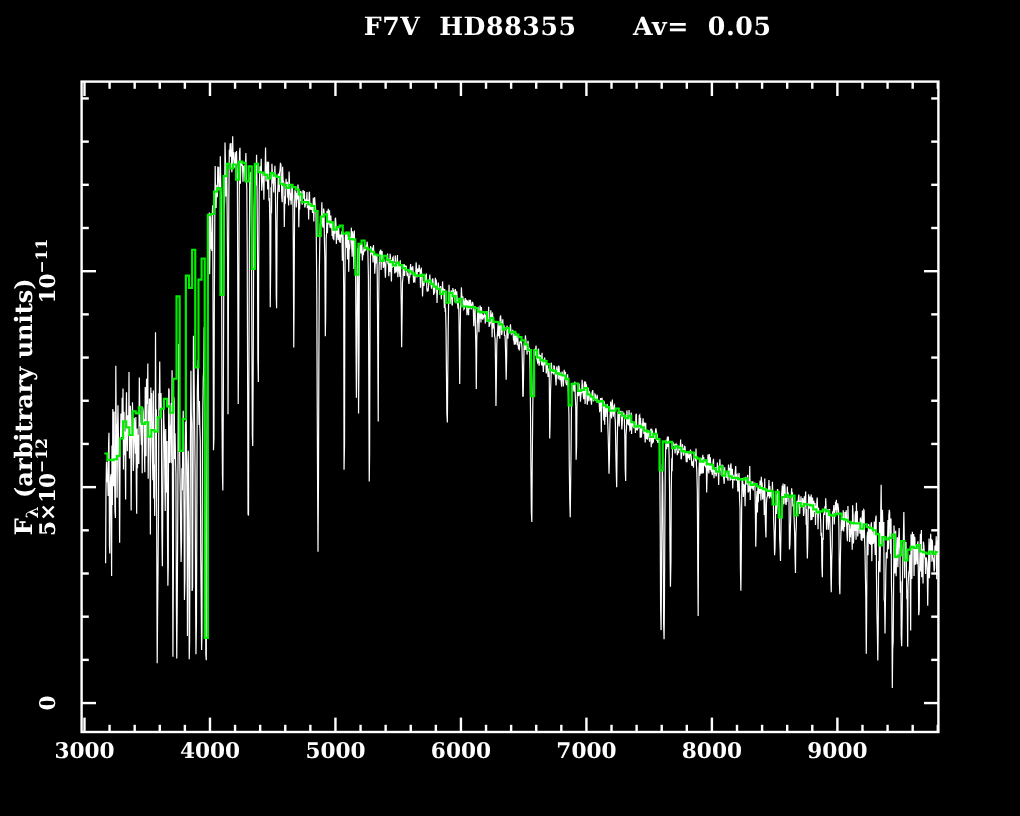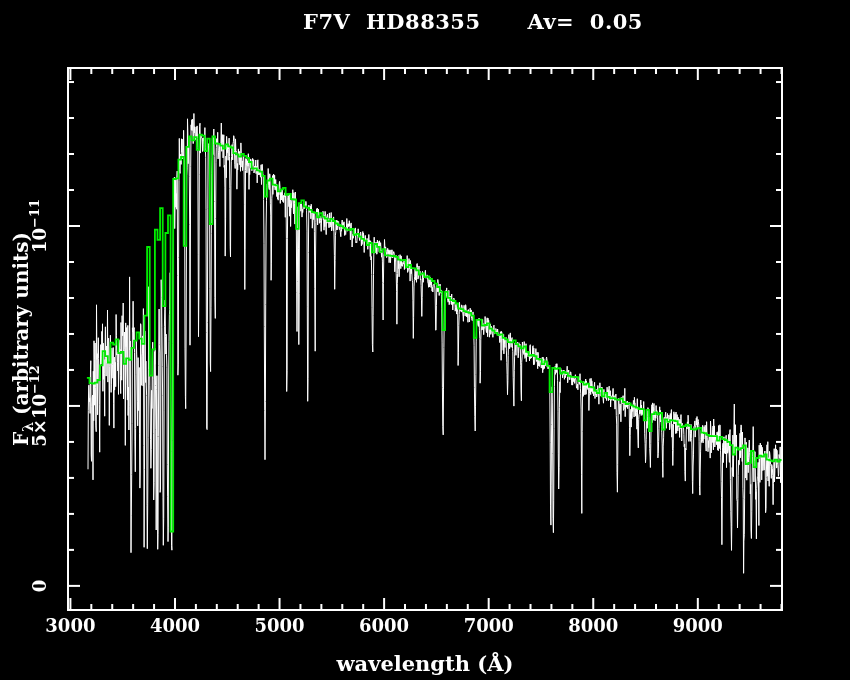--- a/index.html
+++ b/index.html
@@ -140,16 +140,15 @@
       </g>
     <g id="yticklabels">
         <text transform="translate(46 585.9) rotate(-90)" text-anchor="middle" font-size="18"><tspan>0</tspan></text>
         <text transform="translate(46 405.9) rotate(-90)" text-anchor="middle" font-size="18"><tspan>5×10</tspan><tspan dy="-7" font-size="13">−12</tspan></text>
         <text transform="translate(46 226.0) rotate(-90)" text-anchor="middle" font-size="18"><tspan>10</tspan><tspan dy="-7" font-size="13">−11</tspan></text>
       </g>
     <path id="obs" fill="none" d="M88.0 469.3L88.3 410.3L88.7 385.4L89.0 384.8L89.4 401.8L89.8 398.3L90.1 413.4L90.5 369.8L90.8 360.7L91.2 454.6L91.5 461.3L91.9 406.6L92.2 397.5L92.6 395.1L93.0 479.9L93.3 371.2L93.7 420.8L94.0 340.8L94.4 359.7L94.7 405.2L95.1 343.0L95.4 387.7L95.8 425.9L96.2 431.7L96.5 304.8L96.9 359.5L97.2 353.6L97.6 414.8L97.9 359.2L98.3 337.7L98.6 358.5L99.0 381.7L99.3 404.7L99.7 452.2L100.1 378.4L100.4 364.4L100.8 344.6L101.1 364.1L101.5 356.7L101.8 331.4L102.2 357.2L102.5 323.8L102.9 391.3L103.3 343.2L103.6 379.3L104.0 359.6L104.3 373.6L104.7 416.2L105.0 352.9L105.4 326.8L105.7 358.4L106.1 376.1L106.5 346.1L106.8 362.9L107.2 356.6L107.5 310.0L107.9 382.1L108.2 340.9L108.6 338.2L108.9 350.1L109.3 425.4L109.7 366.7L110.0 361.8L110.4 335.2L110.7 352.8L111.1 392.4L111.4 384.2L111.8 348.1L112.1 350.5L112.5 364.6L112.9 378.2L113.2 347.5L113.6 403.8L113.9 428.1L114.3 357.1L114.6 390.1L115.0 366.9L115.3 362.3L115.7 386.7L116.1 314.5L116.4 335.6L116.8 355.1L117.1 352.6L117.5 362.5L117.8 370.9L118.2 351.9L118.5 394.4L118.9 339.7L119.3 342.9L119.6 351.9L120.0 349.4L120.3 375.5L120.7 393.6L121.0 322.5L121.4 356.8L121.7 380.2L122.1 315.7L122.5 335.6L122.8 335.9L123.2 303.0L123.5 398.9L123.9 360.4L124.2 349.7L124.6 332.0L124.9 339.2L125.3 445.4L125.7 322.9L126.0 346.7L126.4 327.6L126.7 358.7L127.1 385.5L127.4 400.1L127.8 325.4L128.1 415.5L128.5 387.1L128.9 430.0L129.2 406.8L129.6 276.9L129.9 350.1L130.3 341.0L130.6 443.0L131.0 552.7L131.3 515.2L131.7 474.6L132.1 423.5L132.4 327.8L132.8 332.1L133.1 301.2L133.5 341.7L133.8 329.7L134.2 327.6L134.5 352.7L134.9 441.1L135.3 471.8L135.6 428.6L136.0 374.8L136.3 340.1L136.7 354.2L137.0 360.2L137.4 401.4L137.7 425.9L138.1 357.6L138.5 410.5L138.8 375.9L139.2 367.5L139.5 433.9L139.9 488.1L140.2 472.0L140.6 323.7L140.9 325.3L141.3 385.3L141.7 385.1L142.0 356.2L142.4 353.3L142.7 335.9L143.1 386.1L143.4 308.6L143.8 445.5L144.1 547.3L144.5 469.4L144.9 330.9L145.2 334.5L145.6 382.5L145.9 361.1L146.3 385.0L146.6 395.5L147.0 505.2L147.3 548.7L147.7 503.9L148.1 437.7L148.4 369.7L148.8 286.7L149.1 375.8L149.5 342.4L149.8 385.1L150.2 408.0L150.5 439.8L150.9 468.3L151.3 449.4L151.6 390.3L152.0 408.5L152.3 360.9L152.7 342.2L153.0 379.7L153.4 433.7L153.7 500.0L154.1 482.5L154.5 351.7L154.8 364.4L155.2 348.3L155.5 385.5L155.9 429.5L156.2 530.0L156.6 389.5L156.9 375.7L157.3 436.7L157.7 549.3L158.0 534.4L158.4 436.6L158.7 365.3L159.1 309.0L159.4 344.6L159.8 353.1L160.1 492.4L160.5 489.1L160.9 382.0L161.2 279.7L161.6 297.4L161.9 327.7L162.3 366.5L162.6 395.2L163.0 497.9L163.3 545.3L163.7 518.2L164.1 410.1L164.4 326.8L164.8 309.6L165.1 300.0L165.5 336.6L165.8 354.1L166.2 334.2L166.5 354.5L166.9 367.3L167.3 464.4L167.6 496.2L168.0 541.6L168.3 527.1L168.7 376.0L169.0 341.2L169.4 314.8L169.7 309.7L170.1 272.7L170.5 336.9L170.8 399.9L171.2 451.7L171.5 545.3L171.9 550.2L172.2 440.5L172.6 343.2L172.9 273.0L173.3 234.3L173.7 198.7L174.0 190.8L174.4 177.1L174.7 228.6L175.1 201.7L175.4 180.2L175.8 207.2L176.1 193.5L176.5 209.2L176.9 178.0L177.2 171.1L177.6 275.3L177.9 375.2L178.3 364.9L178.6 257.7L179.0 180.3L179.3 138.4L179.7 169.8L180.1 173.4L180.4 157.2L180.8 154.1L181.1 164.4L181.5 138.8L181.8 152.1L182.2 139.2L182.5 158.8L182.9 154.5L183.3 156.1L183.6 130.3L184.0 156.4L184.3 162.1L184.7 221.0L185.0 348.1L185.4 396.6L185.7 408.7L186.1 334.0L186.5 229.2L186.8 175.6L187.2 167.9L187.5 118.8L187.9 135.7L188.2 163.7L188.6 147.3L188.9 136.8L189.3 176.8L189.7 224.6L190.0 345.2L190.4 242.0L190.7 166.8L191.1 124.8L191.4 129.9L191.8 119.7L192.1 130.7L192.5 119.2L192.9 130.6L193.2 143.6L193.6 136.1L193.9 113.5L194.3 132.9L194.6 126.7L195.0 135.5L195.3 139.6L195.7 138.6L196.1 126.9L196.4 141.7L196.8 132.0L197.1 125.9L197.5 138.6L197.8 147.8L198.2 254.2L198.5 336.7L198.9 289.1L199.3 174.2L199.6 126.3L200.0 123.2L200.3 153.1L200.7 137.2L201.0 137.4L201.4 134.7L201.7 137.8L202.1 138.0L202.5 151.5L202.8 138.3L203.2 140.6L203.5 137.8L203.9 144.8L204.2 150.9L204.6 137.5L204.9 127.6L205.3 147.9L205.7 157.7L206.0 209.7L206.4 332.5L206.7 428.5L207.1 429.6L207.4 322.7L207.8 208.9L208.1 152.3L208.5 145.5L208.9 143.5L209.2 153.3L209.6 198.5L209.9 288.4L210.3 363.1L210.6 371.6L211.0 307.2L211.3 233.2L211.7 173.9L212.1 157.2L212.4 138.4L212.8 150.0L213.1 154.6L213.5 144.7L213.8 129.0L214.2 156.5L214.5 201.4L214.9 297.5L215.3 318.4L215.6 218.4L216.0 162.2L216.3 147.5L216.7 138.6L217.0 143.9L217.4 143.6L217.7 132.3L218.1 158.9L218.5 152.7L218.8 150.5L219.2 145.0L219.5 143.7L219.9 166.5L220.2 145.3L220.6 145.2L220.9 144.6L221.3 123.0L221.7 151.3L222.0 144.2L222.4 142.6L222.7 134.6L223.1 157.9L223.4 144.2L223.8 134.8L224.1 167.3L224.5 165.1L224.9 187.9L225.2 256.1L225.6 218.1L225.9 156.1L226.3 177.8L226.6 136.4L227.0 145.5L227.3 152.8L227.7 144.6L228.1 160.3L228.4 149.5L228.8 146.0L229.1 138.1L229.5 156.4L229.8 188.4L230.2 246.2L230.5 256.9L230.9 185.9L231.3 161.8L231.6 156.6L232.0 144.7L232.3 153.7L232.7 159.9L233.0 143.7L233.4 141.6L233.7 135.7L234.1 137.4L234.5 150.4L234.8 164.4L235.2 168.5L235.5 138.9L235.9 150.6L236.2 151.0L236.6 152.3L236.9 189.2L237.3 163.5L237.7 169.9L238.0 162.5L238.4 148.9L238.7 157.2L239.1 153.7L239.4 151.4L239.8 164.8L240.1 157.4L240.5 171.3L240.9 142.9L241.2 152.1L241.6 159.0L241.9 167.1L242.3 160.9L242.6 170.6L243.0 162.7L243.3 153.3L243.7 156.3L244.1 170.2L244.4 204.1L244.8 289.5L245.1 249.1L245.5 170.4L245.8 158.3L246.2 165.2L246.5 159.4L246.9 172.8L247.3 164.7L247.6 160.8L248.0 166.2L248.3 153.7L248.7 161.8L249.0 189.4L249.4 168.6L249.7 174.6L250.1 158.9L250.5 167.6L250.8 159.3L251.2 166.8L251.5 162.3L251.9 170.7L252.2 162.4L252.6 158.4L252.9 165.5L253.3 159.8L253.7 159.7L254.0 173.0L254.4 170.9L254.7 166.1L255.1 169.9L255.4 168.7L255.8 160.0L256.1 173.6L256.5 166.5L256.9 168.3L257.2 182.9L257.6 160.9L257.9 159.8L258.3 173.9L258.6 174.8L259.0 169.1L259.3 172.8L259.7 174.8L260.1 172.3L260.4 177.0L260.8 177.2L261.1 164.8L261.5 184.5L261.8 171.3L262.2 164.3L262.5 169.0L262.9 173.7L263.3 176.4L263.6 199.6L264.0 243.2L264.3 326.7L264.7 410.6L265.0 459.7L265.4 401.6L265.7 304.7L266.1 227.0L266.5 200.3L266.8 187.2L267.2 183.9L267.5 187.2L267.9 183.1L268.2 168.5L268.6 185.8L268.9 188.1L269.3 189.6L269.7 173.8L270.0 176.3L270.4 203.8L270.7 215.1L271.1 280.3L271.4 263.1L271.8 198.8L272.1 195.0L272.5 175.6L272.9 194.4L273.2 183.1L273.6 174.0L273.9 178.7L274.3 187.1L274.6 175.2L275.0 189.7L275.3 188.6L275.7 179.5L276.1 190.3L276.4 184.4L276.8 196.6L277.1 184.8L277.5 198.9L277.8 192.6L278.2 200.2L278.5 190.8L278.9 194.7L279.3 182.9L279.6 181.4L280.0 187.4L280.3 203.4L280.7 188.9L281.0 197.6L281.4 192.4L281.7 200.0L282.1 189.1L282.5 195.6L282.8 201.5L283.2 195.4L283.5 202.5L283.9 195.5L284.2 197.1L284.6 196.7L284.9 192.8L285.3 217.3L285.7 193.1L286.0 198.8L286.4 238.7L286.7 391.5L287.1 370.3L287.4 238.3L287.8 197.8L288.1 193.4L288.5 195.4L288.9 206.7L289.2 193.1L289.6 216.2L289.9 199.7L290.3 197.4L290.6 226.5L291.0 203.9L291.3 207.8L291.7 200.6L292.1 198.8L292.4 199.8L292.8 189.7L293.1 204.9L293.5 213.9L293.8 192.8L294.2 195.1L294.5 203.5L294.9 224.1L295.3 192.0L295.6 212.6L296.0 200.6L296.3 221.4L296.7 292.3L297.0 331.5L297.4 281.3L297.7 230.3L298.1 206.7L298.5 248.1L298.8 344.6L299.2 293.6L299.5 216.9L299.9 205.9L300.2 204.5L300.6 203.9L300.9 211.2L301.3 204.3L301.6 202.9L302.0 217.1L302.4 209.3L302.7 212.6L303.1 208.7L303.4 205.8L303.8 207.2L304.1 208.8L304.5 208.0L304.8 204.5L305.2 207.0L305.6 206.0L305.9 201.4L306.3 205.1L306.6 210.6L307.0 231.1L307.3 306.9L307.7 401.3L308.0 378.5L308.4 252.5L308.8 205.2L309.1 206.3L309.5 211.4L309.8 209.5L310.2 212.8L310.5 206.3L310.9 218.8L311.2 204.2L311.6 212.2L312.0 212.0L312.3 228.2L312.7 220.1L313.0 212.1L313.4 213.9L313.7 219.6L314.1 212.2L314.4 231.7L314.8 288.7L315.2 351.2L315.5 261.1L315.9 222.5L316.2 215.4L316.6 208.9L316.9 211.7L317.3 208.0L317.6 225.0L318.0 211.1L318.4 209.1L318.7 214.6L319.1 214.1L319.4 223.3L319.8 218.0L320.1 216.4L320.5 220.5L320.8 223.6L321.2 231.4L321.6 218.8L321.9 217.7L322.3 216.2L322.6 216.4L323.0 211.3L323.3 220.1L323.7 219.3L324.0 230.2L324.4 215.4L324.8 226.7L325.1 211.4L325.5 215.9L325.8 225.0L326.2 234.6L326.5 216.9L326.9 223.2L327.2 214.9L327.6 214.2L328.0 222.4L328.3 219.5L328.7 221.9L329.0 227.8L329.4 212.9L329.7 220.4L330.1 227.1L330.4 225.1L330.8 219.6L331.2 212.5L331.5 231.0L331.9 225.8L332.2 221.9L332.6 219.4L332.9 226.3L333.3 230.7L333.6 216.9L334.0 233.0L334.4 255.5L334.7 289.3L335.1 260.4L335.4 235.2L335.8 231.7L336.1 220.2L336.5 229.8L336.8 220.1L337.2 229.9L337.6 221.2L337.9 222.9L338.3 224.5L338.6 221.5L339.0 226.5L339.3 229.6L339.7 229.5L340.0 227.1L340.4 232.9L340.8 236.7L341.1 230.3L341.5 231.2L341.8 224.7L342.2 220.0L342.5 228.8L342.9 226.7L343.2 222.8L343.6 226.8L344.0 221.8L344.3 228.2L344.7 235.5L345.0 230.0L345.4 233.9L345.7 234.5L346.1 229.3L346.4 228.9L346.8 218.5L347.2 226.9L347.5 231.2L347.9 223.8L348.2 226.6L348.6 223.8L348.9 226.7L349.3 220.7L349.6 226.0L350.0 224.4L350.4 239.8L350.7 230.2L351.1 222.9L351.4 229.8L351.8 231.2L352.1 247.0L352.5 237.0L352.8 234.2L353.2 238.3L353.6 234.2L353.9 235.2L354.3 228.9L354.6 230.9L355.0 234.8L355.3 227.9L355.7 240.8L356.0 243.0L356.4 241.7L356.8 242.6L357.1 238.9L357.5 232.9L357.8 236.0L358.2 228.8L358.5 234.7L358.9 236.8L359.2 237.0L359.6 240.5L360.0 236.6L360.3 233.3L360.7 232.1L361.0 235.8L361.4 245.9L361.7 237.1L362.1 244.5L362.4 241.2L362.8 231.5L363.2 238.5L363.5 233.0L363.9 240.2L364.2 252.5L364.6 240.5L364.9 240.4L365.3 235.4L365.6 239.9L366.0 241.1L366.4 240.4L366.7 244.9L367.1 238.4L367.4 240.4L367.8 249.3L368.1 242.3L368.5 242.5L368.8 234.5L369.2 243.7L369.6 240.4L369.9 243.9L370.3 256.6L370.6 240.8L371.0 260.0L371.3 256.5L371.7 274.4L372.0 307.4L372.4 344.6L372.8 352.0L373.1 315.4L373.5 274.4L373.8 254.9L374.2 237.2L374.5 253.1L374.9 244.6L375.2 253.0L375.6 246.0L376.0 242.1L376.3 243.1L376.7 254.1L377.0 254.2L377.4 240.1L377.7 246.4L378.1 241.5L378.4 246.3L378.8 243.6L379.2 251.8L379.5 240.8L379.9 245.6L380.2 252.7L380.6 242.7L380.9 247.9L381.3 252.9L381.6 257.2L382.0 250.1L382.4 261.1L382.7 282.5L383.1 320.0L383.4 283.7L383.8 256.2L384.1 253.5L384.5 239.5L384.8 245.5L385.2 252.3L385.6 246.9L385.9 249.2L386.3 251.4L386.6 257.6L387.0 256.9L387.3 251.2L387.7 248.3L388.0 254.1L388.4 253.4L388.8 249.7L389.1 262.7L389.5 250.5L389.8 251.7L390.2 260.4L390.5 262.7L390.9 249.9L391.2 257.4L391.6 254.6L392.0 249.8L392.3 254.8L392.7 257.9L393.0 254.6L393.4 253.2L393.7 251.6L394.1 253.0L394.4 257.0L394.8 271.8L395.2 262.8L395.5 261.8L395.9 255.1L396.2 273.5L396.6 291.4L396.9 324.2L397.3 283.3L397.6 273.8L398.0 260.2L398.4 268.7L398.7 255.6L399.1 276.8L399.4 264.2L399.8 264.5L400.1 254.7L400.5 258.9L400.8 268.7L401.2 255.9L401.6 265.7L401.9 261.8L402.3 266.4L402.6 264.8L403.0 263.2L403.3 263.9L403.7 263.1L404.0 260.6L404.4 269.5L404.8 263.5L405.1 262.9L405.5 263.0L405.8 268.3L406.2 259.9L406.5 264.1L406.9 265.7L407.2 255.6L407.6 272.4L408.0 271.0L408.3 269.9L408.7 268.2L409.0 258.6L409.4 268.5L409.7 261.9L410.1 281.1L410.4 260.5L410.8 265.6L411.2 273.8L411.5 267.0L411.9 273.6L412.2 280.2L412.6 282.1L412.9 300.8L413.3 338.4L413.6 317.6L414.0 286.9L414.4 279.7L414.7 276.3L415.1 269.2L415.4 280.1L415.8 271.2L416.1 273.7L416.5 282.3L416.8 264.1L417.2 263.5L417.6 267.7L417.9 279.1L418.3 278.1L418.6 272.6L419.0 266.0L419.3 273.6L419.7 272.6L420.0 271.1L420.4 279.9L420.8 278.9L421.1 285.5L421.5 300.9L421.8 316.4L422.2 297.6L422.5 271.4L422.9 274.0L423.2 282.3L423.6 277.5L424.0 273.7L424.3 277.7L424.7 275.5L425.0 273.3L425.4 270.3L425.7 275.8L426.1 278.3L426.4 277.8L426.8 277.0L427.2 274.9L427.5 276.2L427.9 282.8L428.2 282.6L428.6 287.3L428.9 278.6L429.3 281.9L429.6 287.0L430.0 277.2L430.4 284.7L430.7 281.8L431.1 287.6L431.4 278.3L431.8 287.2L432.1 291.1L432.5 287.4L432.8 292.0L433.2 285.0L433.6 284.6L433.9 285.1L434.3 284.0L434.6 285.3L435.0 290.0L435.3 303.0L435.7 330.2L436.0 330.1L436.4 305.7L436.8 287.0L437.1 284.8L437.5 291.7L437.8 279.5L438.2 283.2L438.5 291.6L438.9 286.4L439.2 295.5L439.6 288.7L440.0 284.0L440.3 286.1L440.7 293.1L441.0 289.9L441.4 294.5L441.7 308.1L442.1 342.9L442.4 387.7L442.8 426.5L443.2 434.9L443.5 389.9L443.9 347.5L444.2 322.1L444.6 298.8L444.9 302.4L445.3 292.3L445.6 290.7L446.0 296.5L446.4 291.1L446.7 287.9L447.1 297.9L447.4 297.4L447.8 300.9L448.1 302.2L448.5 301.2L448.8 290.4L449.2 304.7L449.6 302.0L449.9 296.1L450.3 296.3L450.6 301.1L451.0 296.5L451.3 304.3L451.7 294.0L452.0 304.7L452.4 301.3L452.8 310.0L453.1 303.5L453.5 303.8L453.8 298.0L454.2 300.3L454.5 303.4L454.9 300.2L455.2 311.2L455.6 307.5L456.0 303.2L456.3 305.2L456.7 314.1L457.0 307.8L457.4 307.6L457.7 312.5L458.1 365.5L458.4 352.8L458.8 325.5L459.2 314.5L459.5 302.2L459.9 309.6L460.2 310.9L460.6 309.2L460.9 308.1L461.3 312.1L461.6 305.0L462.0 305.2L462.4 309.6L462.7 312.1L463.1 316.2L463.4 321.3L463.8 308.8L464.1 305.3L464.5 309.0L464.8 308.6L465.2 316.1L465.6 304.7L465.9 305.9L466.3 312.7L466.6 316.8L467.0 310.4L467.3 312.9L467.7 318.5L468.0 322.3L468.4 309.6L468.8 311.8L469.1 314.4L469.5 322.0L469.8 314.6L470.2 308.2L470.5 312.4L470.9 316.0L471.2 309.9L471.6 318.4L472.0 320.3L472.3 320.6L472.7 319.6L473.0 311.9L473.4 322.0L473.7 329.6L474.1 345.7L474.4 387.7L474.8 416.5L475.2 431.0L475.5 406.9L475.9 374.4L476.2 341.1L476.6 325.6L476.9 325.6L477.3 320.9L477.6 319.1L478.0 324.1L478.4 326.4L478.7 319.9L479.1 318.1L479.4 330.1L479.8 338.7L480.1 383.2L480.5 371.6L480.8 339.6L481.2 327.3L481.6 322.5L481.9 330.1L482.3 327.5L482.6 319.5L483.0 329.6L483.3 323.7L483.7 334.7L484.0 329.8L484.4 326.9L484.8 326.9L485.1 316.5L485.5 324.7L485.8 326.5L486.2 330.7L486.5 332.6L486.9 320.4L487.2 317.8L487.6 336.7L488.0 318.2L488.3 324.3L488.7 320.3L489.0 327.8L489.4 337.2L489.7 333.4L490.1 324.2L490.4 323.9L490.8 334.4L491.2 326.1L491.5 331.6L491.9 328.3L492.2 333.5L492.6 333.7L492.9 337.3L493.3 327.5L493.6 326.3L494.0 325.2L494.4 334.0L494.7 333.9L495.1 331.1L495.4 332.9L495.8 328.5L496.1 328.9L496.5 334.1L496.8 331.7L497.2 333.6L497.6 329.0L497.9 331.9L498.3 335.8L498.6 334.1L499.0 334.8L499.3 335.5L499.7 342.6L500.0 342.1L500.4 331.7L500.8 338.4L501.1 360.3L501.5 331.4L501.8 332.3L502.2 337.8L502.5 336.7L502.9 340.9L503.2 350.3L503.6 334.3L503.9 353.9L504.3 337.0L504.7 344.6L505.0 347.5L505.4 338.5L505.7 337.4L506.1 337.2L506.4 350.9L506.8 362.6L507.1 374.6L507.5 394.7L507.9 380.6L508.2 355.6L508.6 340.6L508.9 334.6L509.3 343.6L509.6 348.7L510.0 336.6L510.3 332.9L510.7 342.1L511.1 347.3L511.4 342.7L511.8 338.1L512.1 337.6L512.5 348.4L512.8 351.5L513.2 377.7L513.5 391.1L513.9 406.1L514.3 370.3L514.6 356.2L515.0 342.9L515.3 345.0L515.7 352.2L516.0 355.3L516.4 343.3L516.7 343.5L517.1 344.4L517.5 342.3L517.8 348.1L518.2 357.8L518.5 353.8L518.9 342.7L519.2 345.8L519.6 347.0L519.9 344.0L520.3 348.4L520.7 365.2L521.0 390.1L521.4 400.8L521.7 362.4L522.1 356.9L522.4 342.0L522.8 347.2L523.1 352.4L523.5 351.6L523.9 354.5L524.2 341.6L524.6 352.9L524.9 358.4L525.3 357.7L525.6 351.5L526.0 343.7L526.3 361.7L526.7 351.0L527.1 352.6L527.4 354.0L527.8 355.7L528.1 356.8L528.5 352.4L528.8 353.8L529.2 353.8L529.5 360.9L529.9 345.9L530.3 344.7L530.6 358.6L531.0 355.8L531.3 357.8L531.7 357.0L532.0 355.4L532.4 355.6L532.7 346.2L533.1 345.7L533.5 364.7L533.8 348.1L534.2 364.6L534.5 363.8L534.9 359.8L535.2 353.2L535.6 352.8L535.9 348.6L536.3 359.2L536.7 361.5L537.0 352.2L537.4 364.1L537.7 368.7L538.1 352.4L538.4 365.9L538.8 360.1L539.1 358.6L539.5 366.4L539.9 362.8L540.2 362.3L540.6 358.5L540.9 363.3L541.3 368.1L541.6 361.2L542.0 361.7L542.3 357.3L542.7 372.7L543.1 357.2L543.4 369.4L543.8 358.8L544.1 368.7L544.5 368.0L544.8 362.2L545.2 365.1L545.5 363.6L545.9 365.8L546.3 358.4L546.6 357.0L547.0 360.0L547.3 367.2L547.7 361.6L548.0 369.0L548.4 368.1L548.7 365.4L549.1 368.9L549.5 366.8L549.8 389.1L550.2 442.7L550.5 505.9L550.9 525.1L551.2 485.1L551.6 424.4L551.9 386.8L552.3 402.1L552.7 453.7L553.0 518.7L553.4 532.7L553.7 500.9L554.1 428.7L554.4 386.7L554.8 371.7L555.1 366.5L555.5 374.3L555.9 367.1L556.2 363.9L556.6 372.5L556.9 363.7L557.3 370.1L557.6 380.3L558.0 411.2L558.3 453.1L558.7 489.0L559.1 467.7L559.4 407.8L559.8 381.8L560.1 392.7L560.5 369.5L560.8 368.5L561.2 371.4L561.5 370.6L561.9 370.4L562.3 373.8L562.6 377.8L563.0 370.6L563.3 370.1L563.7 374.8L564.0 370.2L564.4 379.3L564.7 377.2L565.1 375.7L565.5 377.6L565.8 371.8L566.2 375.1L566.5 372.8L566.9 371.2L567.2 366.2L567.6 382.8L567.9 381.6L568.3 374.1L568.7 370.0L569.0 375.4L569.4 374.9L569.7 379.8L570.1 377.0L570.4 371.9L570.8 372.0L571.1 375.2L571.5 379.0L571.9 385.1L572.2 376.5L572.6 385.1L572.9 378.2L573.3 377.5L573.6 381.6L574.0 380.5L574.3 378.8L574.7 383.4L575.1 376.5L575.4 374.7L575.8 379.0L576.1 381.0L576.5 388.2L576.8 386.5L577.2 387.9L577.5 384.1L577.9 389.8L578.3 377.9L578.6 380.4L579.0 377.7L579.3 381.4L579.7 384.4L580.0 373.7L580.4 388.2L580.7 393.3L581.1 409.1L581.5 474.4L581.8 513.4L582.2 431.4L582.5 392.0L582.9 382.8L583.2 396.4L583.6 381.5L583.9 394.8L584.3 387.6L584.7 381.8L585.0 394.7L585.4 383.4L585.7 379.0L586.1 394.3L586.4 380.9L586.8 385.1L587.1 388.1L587.5 383.8L587.9 389.5L588.2 383.0L588.6 388.2L588.9 410.5L589.3 393.8L589.6 391.1L590.0 378.7L590.3 388.3L590.7 394.6L591.1 378.3L591.4 391.6L591.8 380.8L592.1 383.7L592.5 391.9L592.8 393.5L593.2 387.4L593.5 395.9L593.9 392.3L594.3 384.6L594.6 382.3L595.0 398.5L595.3 391.7L595.7 394.6L596.0 394.6L596.4 389.1L596.7 397.0L597.1 394.7L597.5 392.4L597.8 385.5L598.2 392.3L598.5 390.8L598.9 404.2L599.2 390.6L599.6 391.2L599.9 382.8L600.3 392.1L600.7 388.7L601.0 396.2L601.4 391.9L601.7 387.2L602.1 391.9L602.4 387.7L602.8 395.5L603.1 398.7L603.5 403.2L603.9 389.4L604.2 397.2L604.6 396.1L604.9 396.8L605.3 398.0L605.6 393.3L606.0 398.6L606.3 397.9L606.7 400.6L607.1 387.2L607.4 393.4L607.8 395.9L608.1 389.9L608.5 400.7L608.8 388.4L609.2 386.2L609.5 399.7L609.9 395.8L610.3 390.7L610.6 407.0L611.0 395.7L611.3 399.4L611.7 397.6L612.0 400.4L612.4 396.5L612.7 393.1L613.1 388.4L613.5 400.6L613.8 396.5L614.2 395.7L614.5 399.0L614.9 409.1L615.2 409.0L615.6 396.5L615.9 394.1L616.3 415.7L616.7 424.1L617.0 472.7L617.4 492.2L617.7 464.5L618.1 415.2L618.4 400.2L618.8 398.4L619.1 404.3L619.5 414.1L619.9 404.0L620.2 404.2L620.6 405.7L620.9 421.8L621.3 397.4L621.6 402.2L622.0 400.0L622.3 403.7L622.7 399.7L623.1 395.7L623.4 410.4L623.8 409.2L624.1 409.0L624.5 403.3L624.8 388.3L625.2 416.7L625.5 401.4L625.9 401.5L626.3 403.6L626.6 407.2L627.0 404.1L627.3 401.0L627.7 408.7L628.0 403.0L628.4 403.6L628.7 405.3L629.1 402.1L629.5 427.8L629.8 455.7L630.2 435.5L630.5 415.0L630.9 409.2L631.2 427.1L631.6 405.2L631.9 418.6L632.3 405.0L632.7 411.5L633.0 409.6L633.4 400.4L633.7 402.8L634.1 417.0L634.4 397.3L634.8 403.3L635.1 403.0L635.5 416.2L635.9 409.2L636.2 408.0L636.6 412.4L636.9 429.2L637.3 398.7L637.6 426.3L638.0 440.9L638.3 447.9L638.7 419.3L639.1 414.6L639.4 414.1L639.8 407.8L640.1 413.6L640.5 407.5L640.8 400.0L641.2 415.5L641.5 405.0L641.9 413.6L642.3 409.0L642.6 414.5L643.0 410.3L643.3 415.6L643.7 401.5L644.0 413.6L644.4 410.3L644.7 433.8L645.1 443.3L645.5 462.7L645.8 457.6L646.2 439.6L646.5 411.9L646.9 414.5L647.2 428.3L647.6 416.6L647.9 407.6L648.3 409.5L648.7 424.4L649.0 424.3L649.4 417.1L649.7 448.5L650.1 457.0L650.4 467.5L650.8 443.7L651.1 423.2L651.5 411.0L651.9 404.7L652.2 422.7L652.6 402.9L652.9 417.8L653.3 420.2L653.6 406.6L654.0 403.5L654.3 410.4L654.7 418.6L655.1 420.8L655.4 415.1L655.8 418.3L656.1 405.5L656.5 415.2L656.8 410.5L657.2 412.2L657.5 417.9L657.9 457.9L658.3 453.5L658.6 441.7L659.0 428.6L659.3 415.5L659.7 406.8L660.0 413.8L660.4 410.3L660.7 422.0L661.1 419.8L661.5 426.5L661.8 432.8L662.2 443.9L662.5 462.6L662.9 477.4L663.2 446.1L663.6 437.8L663.9 419.7L664.3 417.3L664.7 423.7L665.0 420.1L665.4 414.2L665.7 412.2L666.1 420.6L666.4 428.3L666.8 417.4L667.1 423.1L667.5 413.5L667.9 421.1L668.2 419.8L668.6 422.6L668.9 415.1L669.3 417.5L669.6 429.9L670.0 426.9L670.3 413.5L670.7 422.1L671.1 414.6L671.4 409.6L671.8 437.2L672.1 424.1L672.5 450.6L672.8 465.5L673.2 448.9L673.5 424.7L673.9 411.8L674.3 424.0L674.6 419.2L675.0 413.7L675.3 417.1L675.7 433.6L676.0 412.0L676.4 428.2L676.7 433.2L677.1 414.6L677.5 420.3L677.8 430.9L678.2 417.3L678.5 426.6L678.9 424.1L679.2 419.2L679.6 437.4L679.9 421.7L680.3 428.5L680.7 418.3L681.0 414.6L681.4 426.2L681.7 441.0L682.1 423.1L682.4 426.6L682.8 426.3L683.1 426.3L683.5 426.3L683.9 434.6L684.2 446.7L684.6 444.0L684.9 471.5L685.3 481.1L685.6 448.2L686.0 450.0L686.3 429.8L686.7 427.1L687.1 429.1L687.4 421.8L687.8 426.9L688.1 415.2L688.5 425.0L688.8 441.4L689.2 430.4L689.5 428.3L689.9 424.4L690.3 441.4L690.6 433.7L691.0 424.8L691.3 424.7L691.7 438.8L692.0 450.1L692.4 481.4L692.7 493.6L693.1 466.0L693.5 454.9L693.8 427.4L694.2 426.1L694.5 425.8L694.9 420.9L695.2 437.1L695.6 427.6L695.9 425.6L696.3 418.1L696.7 425.0L697.0 416.5L697.4 428.2L697.7 422.7L698.1 419.5L698.4 421.5L698.8 425.4L699.1 441.2L699.5 486.5L699.9 495.1L700.2 472.1L700.6 451.1L700.9 439.5L701.3 430.3L701.6 442.5L702.0 430.5L702.3 441.2L702.7 425.3L703.1 442.9L703.4 431.9L703.8 439.1L704.1 426.7L704.5 433.7L704.8 431.6L705.2 425.2L705.5 434.6L705.9 447.0L706.2 451.1L706.6 421.7L707.0 435.6L707.3 436.4L707.7 437.3L708.0 451.7L708.4 440.6L708.7 447.6L709.1 438.5L709.4 435.1L709.8 441.9L710.2 458.1L710.5 421.1L710.9 429.1L711.2 452.9L711.6 445.1L711.9 436.1L712.3 442.5L712.6 429.8L713.0 426.0L713.4 449.8L713.7 419.0L714.1 442.4L714.4 425.9L714.8 447.0L715.1 443.1L715.5 435.1L715.8 439.6L716.2 435.7L716.6 444.7L716.9 432.3L717.3 431.8L717.6 449.9L718.0 432.8L718.3 450.8L718.7 425.5L719.0 441.1L719.4 448.5L719.8 424.8L720.1 425.2L720.5 450.3L720.8 457.9L721.2 481.7L721.5 497.3L721.9 544.7L722.2 509.0L722.6 447.3L723.0 443.2L723.3 462.6L723.7 438.2L724.0 436.8L724.4 450.4L724.7 453.3L725.1 439.1L725.4 454.0L725.8 438.2L726.2 435.3L726.5 467.6L726.9 446.3L727.2 442.8L727.6 453.2L727.9 452.0L728.3 450.6L728.6 434.5L729.0 451.9L729.4 462.4L729.7 432.6L730.1 429.6L730.4 479.7L730.8 511.7L731.1 523.9L731.5 550.4L731.8 526.2L732.2 467.5L732.6 475.9L732.9 435.1L733.3 476.8L733.6 458.6L734.0 422.9L734.3 404.0L734.7 453.4L735.0 446.2L735.4 424.7L735.8 444.9L736.1 450.7L736.5 435.1L736.8 499.5L737.2 501.5L737.5 528.0L737.9 498.4L738.2 475.6L738.6 460.3L739.0 464.5L739.3 464.7L739.7 447.8L740.0 433.3L740.4 457.8L740.7 429.3L741.1 424.9L741.4 427.1L741.8 450.3L742.2 461.5L742.5 432.0L742.9 488.2L743.2 498.3L743.6 573.3L743.9 541.2L744.3 534.7L744.6 499.9L745.0 437.9L745.4 449.8L745.7 478.0L746.1 456.2L746.4 442.3L746.8 480.2L747.1 464.5L747.5 461.3L747.8 447.8L748.2 472.7L748.6 457.2L748.9 447.7L749.3 440.0L749.6 452.5L750.0 460.1L750.3 493.9L750.7 484.4L751.0 530.0L751.4 538.5L751.8 511.2L752.1 482.5L752.5 456.8L752.8 450.5L753.2 426.6L753.5 444.1L753.9 481.9L754.2 451.4L754.6 460.6L755.0 451.7L755.3 468.6L755.7 499.4L756.0 491.7L756.4 538.9L756.7 488.7L757.1 481.2L757.4 476.5L757.8 475.9L758.2 462.4L758.5 481.9L758.9 525.5L759.2 445.2L759.6 468.7L759.9 482.4L760.3 443.1L760.6 454.6L761.0 454.0L761.4 445.0L761.7 479.9L762.1 447.2L762.4 448.2L762.8 470.6L763.1 466.1L763.5 454.4L763.8 459.5L764.2 470.1L764.6 453.8L764.9 451.0L765.3 478.0L765.6 512.7L766.0 508.5L766.3 477.6L766.7 458.0L767.0 444.8L767.4 476.2L767.8 441.7L768.1 481.0L768.5 457.8L768.8 463.4L769.2 486.3L769.5 451.4L769.9 454.7L770.2 460.4L770.6 464.2L771.0 466.3L771.3 478.4L771.7 464.5L772.0 465.4L772.4 468.3L772.7 475.7L773.1 504.7L773.4 483.6L773.8 467.8L774.2 448.7L774.5 481.9L774.9 470.4L775.2 456.5L775.6 444.8L775.9 459.6L776.3 449.1L776.6 468.1L777.0 450.3L777.4 464.6L777.7 465.3L778.1 468.8L778.4 476.3L778.8 473.7L779.1 454.5L779.5 457.7L779.8 458.0L780.2 446.9L780.6 482.7L780.9 474.8L781.3 450.0" stroke="#ffffff" stroke-width="1"></path>
     <path id="tpl" fill="none" d="M86.9 377.9L89.5 377.9L89.5 383.2L92.2 383.2L92.2 383.5L94.8 383.5L94.8 382.7L97.4 382.7L97.4 380.0L100.0 380.0L100.0 365.4L102.6 365.4L102.6 351.2L105.2 351.2L105.2 356.2L107.8 356.2L107.8 362.5L110.5 362.5L110.5 342.7L113.1 342.7L113.1 344.5L115.7 344.5L115.7 339.4L118.3 339.4L118.3 353.2L120.9 353.2L120.9 351.9L123.5 351.9L123.5 363.8L126.1 363.8L126.1 358.4L128.8 358.4L128.8 359.8L131.4 359.8L131.4 347.8L134.0 347.8L134.0 340.6L136.6 340.6L136.6 332.4L139.2 332.4L139.2 338.6L141.8 338.6L141.8 343.9L144.4 343.9L144.4 315.6L147.1 315.6L147.1 247.0L149.7 247.0L149.7 375.7L152.3 375.7L152.3 349.3L154.9 349.3L154.9 229.7L157.5 229.7L157.5 239.9L160.1 239.9L160.1 208.1L162.7 208.1L162.7 306.1L165.4 306.1L165.4 233.0L168.0 233.0L168.0 215.4L170.6 215.4L170.6 531.5L173.2 531.5L173.2 179.0L175.8 179.0L175.8 178.3L178.4 178.3L178.4 159.7L181.0 159.7L181.0 156.8L183.7 156.8L183.7 245.8L186.3 245.8L186.3 146.8L188.9 146.8L188.9 136.5L191.5 136.5L191.5 140.4L194.1 140.4L194.1 137.1L196.7 137.1L196.7 149.8L199.3 149.8L199.3 134.6L202.0 134.6L202.0 135.7L204.6 135.7L204.6 151.2L207.2 151.2L207.2 138.7L209.8 138.7L209.8 224.0L212.4 224.0L212.4 136.5L215.0 136.5L215.0 143.5L217.6 143.5L217.6 143.8L220.3 143.8L220.3 145.7L222.9 145.7L222.9 148.7L225.5 148.7L225.5 144.3L228.1 144.3L228.1 146.3L230.7 146.3L230.7 147.5L233.3 147.5L233.3 153.1L235.9 153.1L235.9 154.3L238.6 154.3L238.6 156.6L241.2 156.6L241.2 154.0L243.8 154.0L243.8 155.9L246.4 155.9L246.4 157.9L249.0 157.9L249.0 162.0L251.6 162.0L251.6 168.5L254.2 168.5L254.2 168.4L256.9 168.4L256.9 170.4L259.5 170.4L259.5 171.7L262.1 171.7L262.1 175.8L264.7 175.8L264.7 196.6L267.3 196.6L267.3 180.5L269.9 180.5L269.9 178.6L272.5 178.6L272.5 184.7L275.2 184.7L275.2 185.3L277.8 185.3L277.8 191.4L280.4 191.4L280.4 189.3L283.0 189.3L283.0 187.9L285.6 187.9L285.6 194.8L288.2 194.8L288.2 193.9L290.8 193.9L290.8 199.2L293.5 199.2L293.5 199.5L296.1 199.5L296.1 228.9L298.7 228.9L298.7 203.1L301.3 203.1L301.3 200.4L303.9 200.4L303.9 206.5L306.5 206.5L306.5 207.9L309.1 207.9L309.1 209.8L311.8 209.8L311.8 212.1L314.4 212.1L314.4 212.9L317.0 212.9L317.0 217.4L319.6 217.4L319.6 213.1L322.2 213.1L322.2 216.6L324.8 216.6L324.8 218.5L327.4 218.5L327.4 221.2L330.1 221.2L330.1 218.9L332.7 218.9L332.7 221.0L335.3 221.0L335.3 223.5L337.9 223.5L337.9 225.0L340.5 225.0L340.5 226.1L343.1 226.1L343.1 227.8L345.7 227.8L345.7 229.5L348.4 229.5L348.4 230.0L351.0 230.0L351.0 229.0L353.6 229.0L353.6 234.8L356.2 234.8L356.2 233.8L358.8 233.8L358.8 236.6L361.4 236.6L361.4 238.8L364.0 238.8L364.0 240.6L366.7 240.6L366.7 245.0L369.3 245.0L369.3 243.0L371.9 243.0L371.9 252.3L374.5 252.3L374.5 244.0L377.1 244.0L377.1 246.8L379.7 246.8L379.7 251.9L382.3 251.9L382.3 249.1L384.9 249.1L384.9 255.4L387.6 255.4L387.6 255.4L390.2 255.4L390.2 255.9L392.8 255.9L392.8 256.0L395.4 256.0L395.4 256.8L398.0 256.8L398.0 259.7L400.6 259.7L400.6 260.3L403.2 260.3L403.2 260.0L405.9 260.0L405.9 267.2L408.5 267.2L408.5 265.0L411.1 265.0L411.1 268.2L413.7 268.2L413.7 268.3L416.3 268.3L416.3 270.3L418.9 270.3L418.9 274.7L421.5 274.7L421.5 273.3L424.2 273.3L424.2 277.1L426.8 277.1L426.8 276.5L429.4 276.5L429.4 278.8L432.0 278.8L432.0 281.0L434.6 281.0L434.6 283.7L437.2 283.7L437.2 287.0L439.8 287.0L439.8 291.7L442.5 291.7L442.5 330.1L445.1 330.1L445.1 291.9L447.7 291.9L447.7 297.9L450.3 297.9L450.3 300.1L452.9 300.1L452.9 301.0L455.5 301.0L455.5 303.5L458.1 303.5L458.1 308.5L460.8 308.5L460.8 309.1L463.4 309.1L463.4 311.2L466.0 311.2L466.0 312.1L468.6 312.1L468.6 312.9L471.2 312.9L471.2 315.7L473.8 315.7L473.8 337.9L476.4 337.9L476.4 319.9L479.1 319.9L479.1 319.6L481.7 319.6L481.7 325.7L484.3 325.7L484.3 325.0L486.9 325.0L486.9 323.3L489.5 323.3L489.5 328.6L492.1 328.6L492.1 330.6L494.7 330.6L494.7 332.9L497.4 332.9L497.4 334.8L500.0 334.8L500.0 334.3L502.6 334.3L502.6 337.8L505.2 337.8L505.2 339.3L507.8 339.3L507.8 342.2L510.4 342.2L510.4 342.3L513.0 342.3L513.0 340.4L515.7 340.4L515.7 344.2L518.3 344.2L518.3 346.3L520.9 346.3L520.9 348.4L523.5 348.4L523.5 346.5L526.1 346.5L526.1 351.9L528.7 351.9L528.7 355.6L531.3 355.6L531.3 354.8L534.0 354.8L534.0 356.1L536.6 356.1L536.6 358.8L539.2 358.8L539.2 359.7L541.8 359.7L541.8 364.2L544.4 364.2L544.4 361.5L547.0 361.5L547.0 365.8L549.6 365.8L549.6 392.1L552.3 392.1L552.3 367.8L554.9 367.8L554.9 368.9L557.5 368.9L557.5 368.2L560.1 368.2L560.1 373.5L562.7 373.5L562.7 372.0L565.3 372.0L565.3 373.1L567.9 373.1L567.9 375.9L570.6 375.9L570.6 376.8L573.2 376.8L573.2 376.8L575.8 376.8L575.8 377.2L578.4 377.2L578.4 381.1L581.0 381.1L581.0 382.2L583.6 382.2L583.6 384.7L586.2 384.7L586.2 383.7L588.9 383.7L588.9 386.8L591.5 386.8L591.5 387.3L594.1 387.3L594.1 390.5L596.7 390.5L596.7 393.0L599.3 393.0L599.3 388.8L601.9 388.8L601.9 396.3L604.5 396.3L604.5 392.9L607.2 392.9L607.2 396.9L609.8 396.9L609.8 398.3L612.4 398.3L612.4 398.2L615.0 398.2L615.0 399.3L617.6 399.3L617.6 399.8L620.2 399.8L620.2 398.7L622.8 398.7L622.8 402.0L625.5 402.0L625.5 404.0L628.1 404.0L628.1 403.3L630.7 403.3L630.7 405.3L633.3 405.3L633.3 406.7L635.9 406.7L635.9 407.6L638.5 407.6L638.5 409.0L641.1 409.0L641.1 409.1L643.8 409.1L643.8 420.3L646.4 420.3L646.4 409.9L649.0 409.9L649.0 431.2L651.6 431.2L651.6 414.2L654.2 414.2L654.2 412.4L656.8 412.4L656.8 414.3L659.4 414.3L659.4 413.0L662.1 413.0L662.1 429.5L664.7 429.5L664.7 419.3L667.3 419.3L667.3 421.9L669.9 421.9L669.9 420.1L672.5 420.1L672.5 420.6L675.1 420.6L675.1 421.1L677.7 421.1L677.7 424.5L680.4 424.5L680.4 427.0L683.0 427.0L683.0 426.2L685.6 426.2L685.6 424.7L688.2 424.7L688.2 425.9L690.8 425.9L690.8 429.1L693.4 429.1L693.4 429.7L696.0 429.7L696.0 428.5L698.7 428.5L698.7 427.9L701.3 427.9L701.3 432.6L703.9 432.6L703.9 433.1L706.5 433.1L706.5 434.8L709.1 434.8L709.1 436.0L711.7 436.0L711.7 436.1L714.3 436.1L714.3 436.2L717.0 436.2L717.0 440.6L719.6 440.6L719.6 436.9L722.2 436.9L722.2 439.2L724.8 439.2L724.8 440.2L727.4 440.2L727.4 441.9L730.0 441.9L730.0 445.1L732.6 445.1L732.6 454.5L735.3 454.5L735.3 447.6L737.9 447.6L737.9 449.5L740.5 449.5L740.5 448.2L743.1 448.2L743.1 445.5L745.7 445.5L745.7 464.0L748.3 464.0L748.3 462.9L750.9 462.9L750.9 451.0L753.6 451.0L753.6 467.1L756.2 467.1L756.2 458.0L758.8 458.0L758.8 455.7L761.4 455.7L761.4 456.5L764.0 456.5L764.0 454.3L766.6 454.3L766.6 459.6L769.2 459.6L769.2 460.4L771.9 460.4L771.9 461.3L774.5 461.3L774.5 459.7L777.1 459.7L777.1 461.5L779.7 461.5L779.7 460.0L781.5 460.0" stroke="#00ee00" stroke-width="1.8"></path>
   </svg>
 
-  <div class="xlabel">wavelength (Å)</div>
 
   <div class="ylabel"><span>F</span><sub>λ</sub><span> (arbitrary units)</span></div>
 </div>
 
 </body></html>

